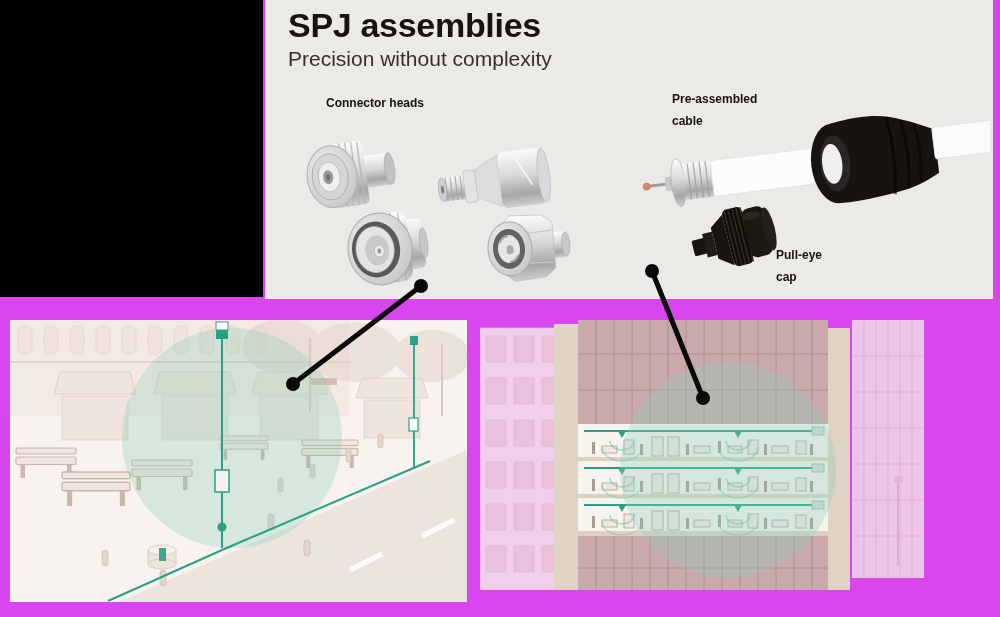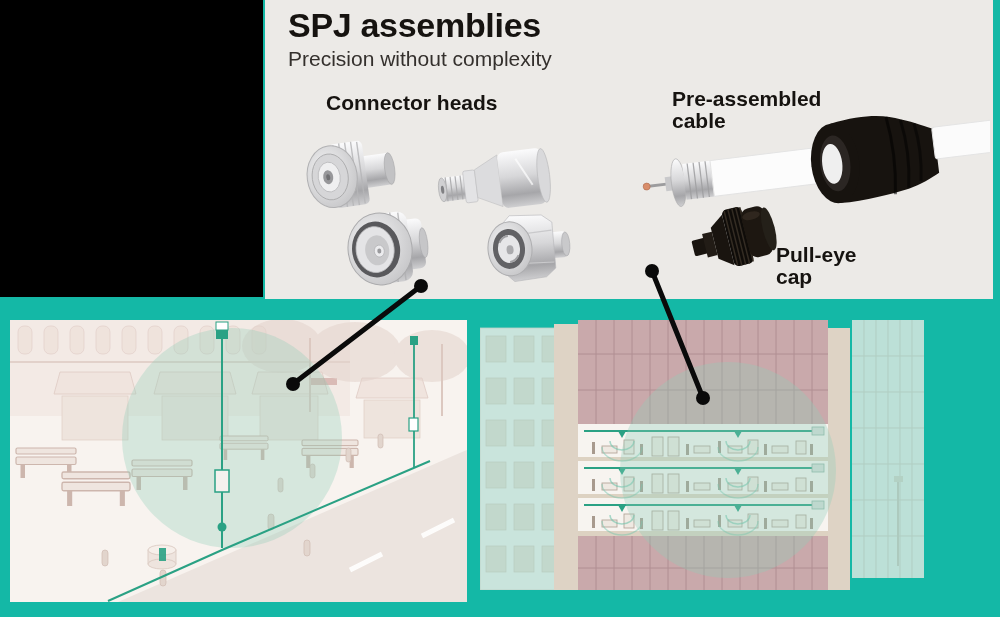--- a/index.html
+++ b/index.html
@@ -1,24 +1,24 @@
 <!DOCTYPE html>
 <html><head>
 <meta charset="utf-8">
 <style>
   html,body{margin:0;padding:0;background:#ffffff;}
-  .page{position:relative;width:1000px;height:617px;background:#14b8a6;overflow:hidden;
+  .page{position:relative;width:1000px;height:617px;background:#d946ef;overflow:hidden;
         font-family:"Liberation Sans", sans-serif;}
   .black-block{position:absolute;left:0;top:0;width:263px;height:297px;background:#000;}
   .hero-panel{position:absolute;left:265px;top:0;width:728px;height:299px;background:#eceae7;}
   .title{position:absolute;left:288px;top:6px;font-size:34px;line-height:38px;font-weight:800;
          color:#161310;letter-spacing:-0.3px;}
   .subtitle{position:absolute;left:288px;top:42px;font-size:21px;line-height:34px;font-weight:300;
          color:#34302d;}
-  .lbl{position:absolute;font-size:21px;line-height:22px;font-weight:700;color:#161310;}
+  .lbl{position:absolute;font-size:12px;line-height:22px;font-weight:700;color:#161310;}
   .lbl-connector{left:326px;top:92px;}
   .lbl-cable{left:672px;top:88px;}
   .lbl-cap{left:776px;top:244px;}
   .svg-abs{position:absolute;}
   .leader{position:absolute;left:0;top:0;width:1000px;height:617px;pointer-events:none;z-index:6;}
   .scene{position:absolute;top:320px;}
   .scene-left{left:10px;width:457px;height:282px;}
   .scene-right{left:480px;width:462px;height:270px;}
 </style>
 </head>

